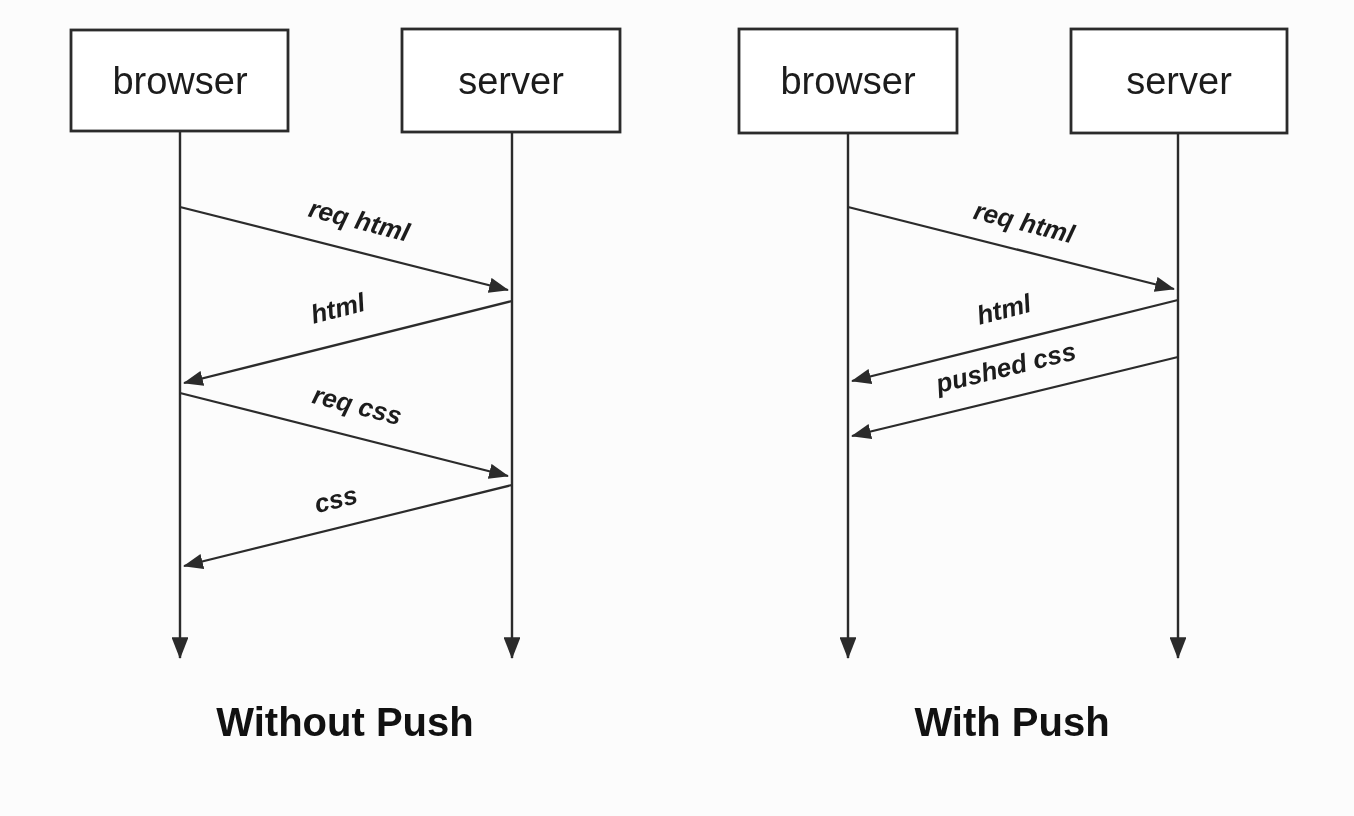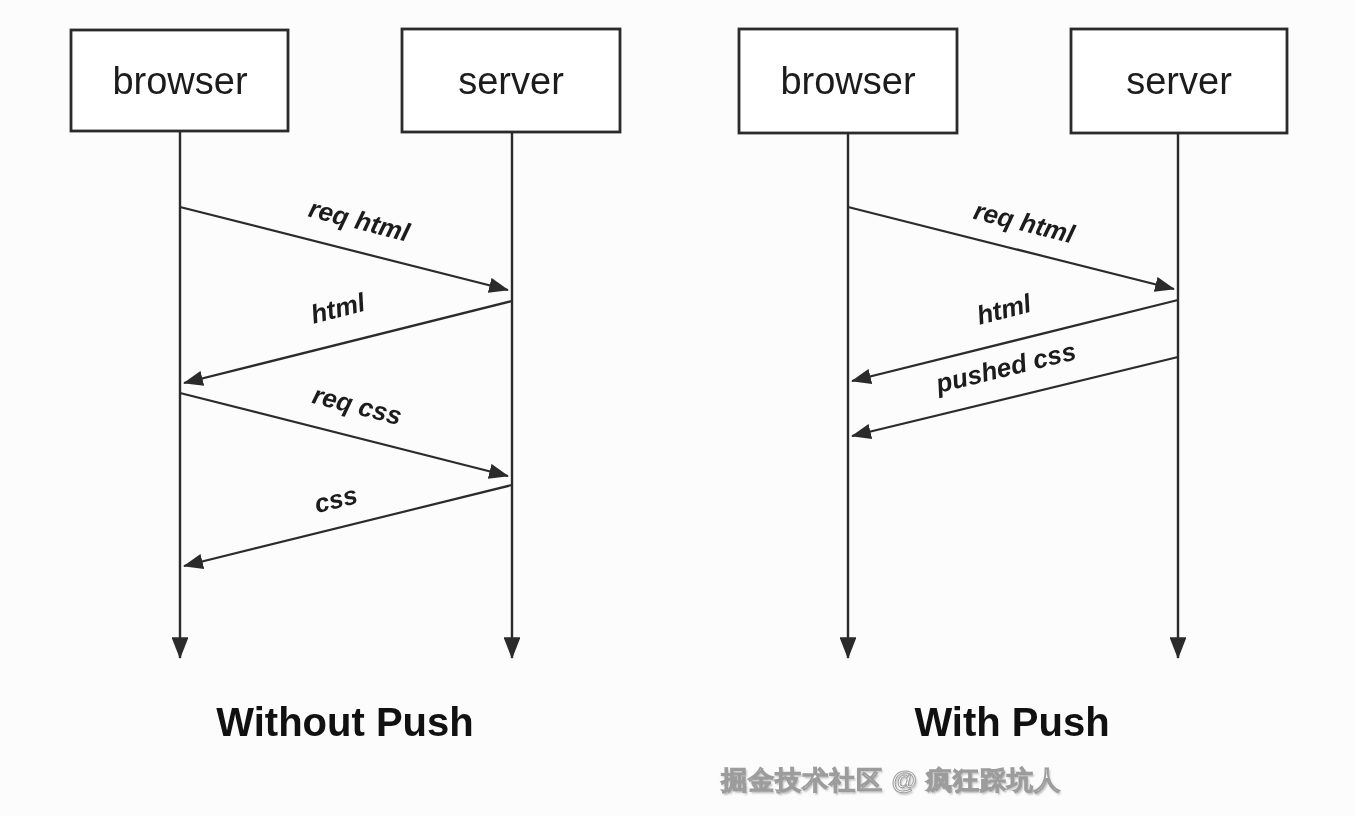--- a/index.html
+++ b/index.html
@@ -110,14 +110,13 @@
       <line class="msg-line" x1="1178" y1="300" x2="852" y2="381" marker-end="url(#arrow)"></line>
       <text class="msg-label" transform="translate(1006,318) rotate(-14)">html</text>
 
       <line class="msg-line" x1="1178" y1="357" x2="852" y2="436" marker-end="url(#arrow)"></line>
       <text class="msg-label" transform="translate(1008,376) rotate(-13.8)">pushed css</text>
 
       <text class="caption" x="1012" y="736">With Push</text>
     </g>
   </svg>
 
-  <div class="watermark">掘金技术社区 @ 疯狂踩坑人</div>
 </div>
 
 </body></html>

